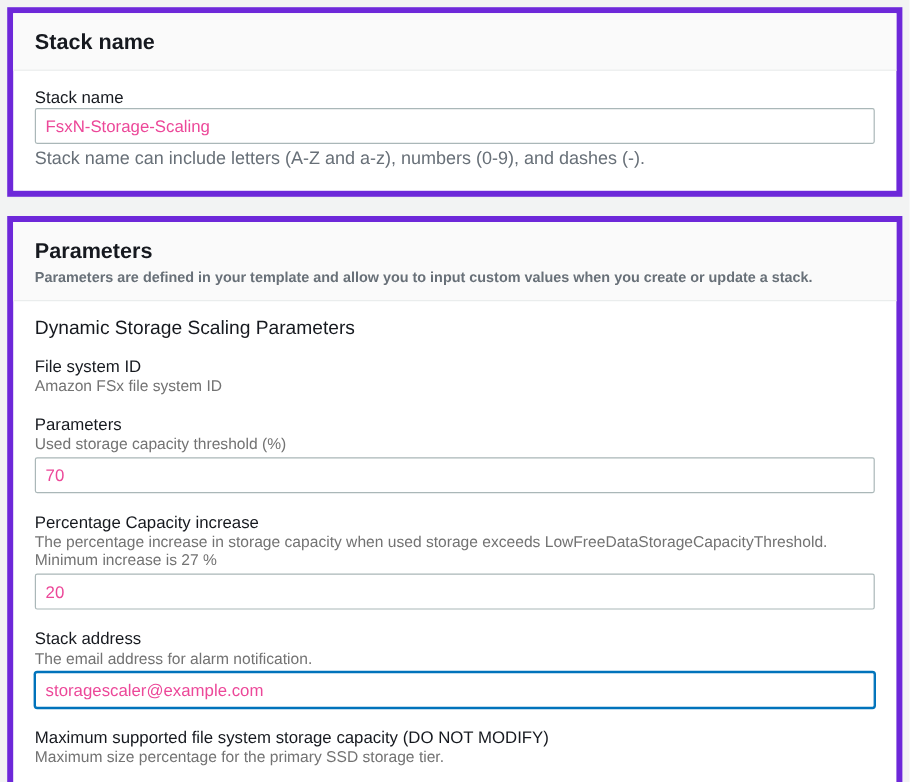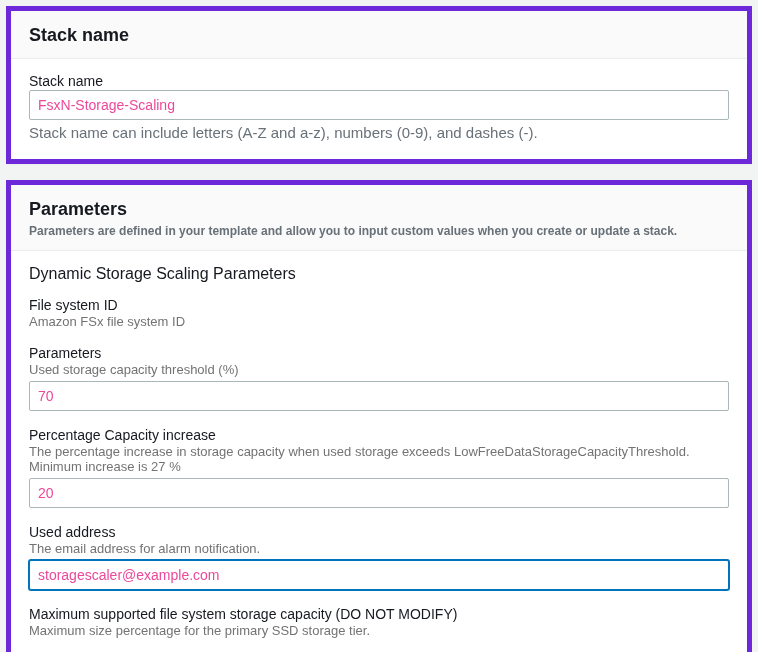--- a/index.html
+++ b/index.html
@@ -114,21 +114,21 @@
       <input type="text" value="70" style="">
     </div>
 
     <div class="field">
       <label class="field-label">Percentage Capacity increase</label>
       <p class="field-desc">The percentage increase in storage capacity when used storage exceeds LowFreeDataStorageCapacityThreshold. Minimum increase is 27 %</p>
       <input type="text" value="20" style="">
     </div>
 
     <div class="field">
-      <label class="field-label">Used address</label>
+      <label class="field-label">Stack address</label>
       <p class="field-desc">The email address for alarm notification.</p>
       <input type="text" class="focused" value="storagescaler@example.com" style="">
     </div>
 
     <div class="field">
       <label class="field-label">Maximum supported file system storage capacity (DO NOT MODIFY)</label>
       <p class="field-desc">Maximum size percentage for the primary SSD storage tier.</p>
 
     </div>
   </div>

